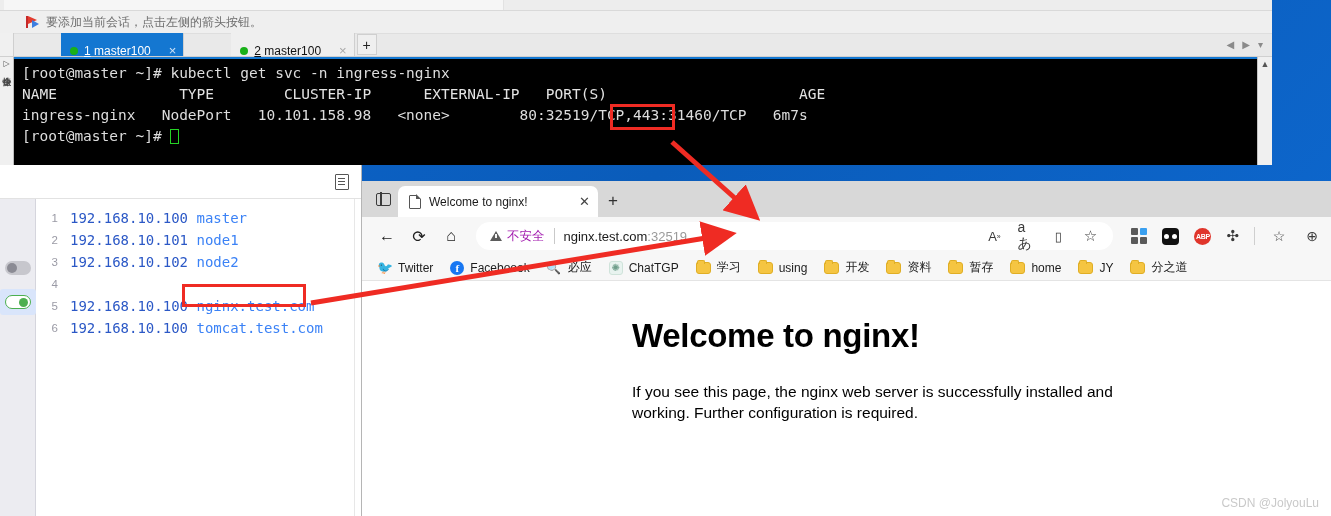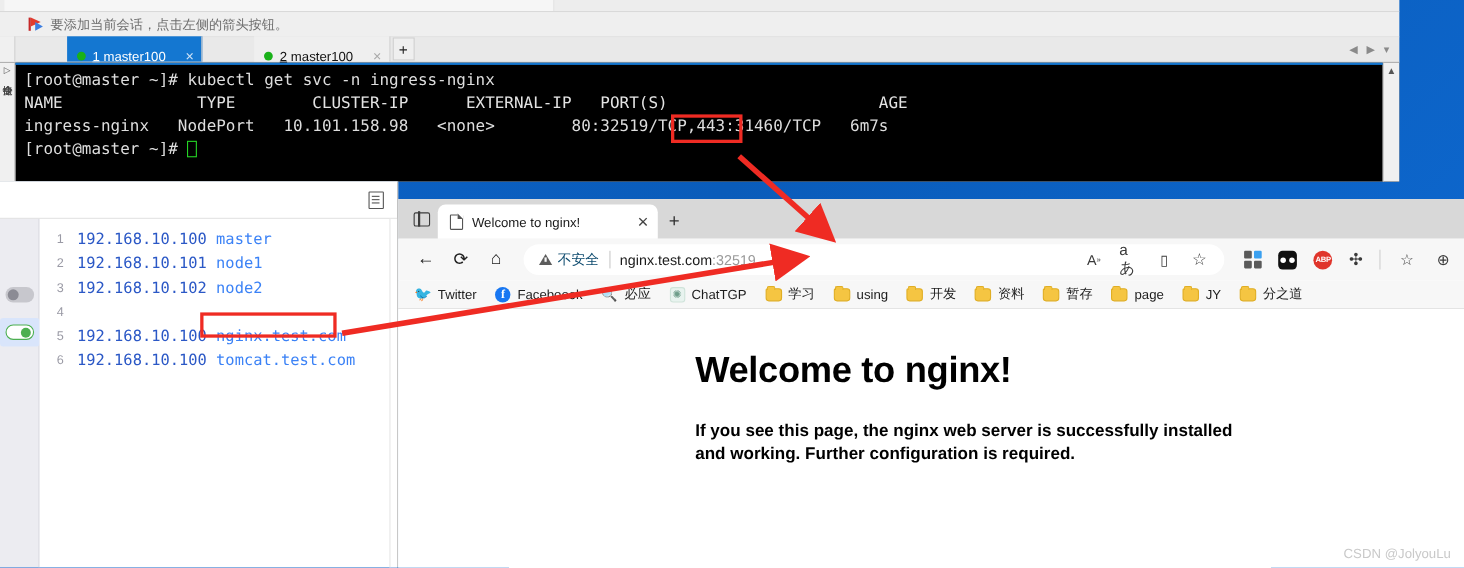--- a/index.html
+++ b/index.html
@@ -177,21 +177,21 @@
   .edge-toolbar {
     height: 38px; background:#f7f7f7; display:flex; align-items:center; padding: 0 10px; gap: 2px;
   }
   .nav-btn { width: 30px; height: 30px; display:flex;align-items:center;justify-content:center;
              font-size: 16px; color: #202020; }
   .omnibox {
     flex: 1; height: 28px; background:#fff; border-radius: 14px; margin: 0 6px 0 8px;
     display:flex; align-items:center; padding: 0 6px 0 14px; font-size: 13px; color:#202020;
     position: relative;
   }
-  .insec { display:flex;align-items:center; gap:5px; color:#0c4a6e; font-size:12.5px; }
+  .insec { display:flex;align-items:center; gap:5px; color:#a21caf; font-size:12.5px; }
   .warn-tri {
     width:0;height:0;border-left:6px solid transparent;border-right:6px solid transparent;
     border-bottom:10px solid #5c5c5c; position:relative;
   }
   .warn-tri::after{content:"";position:absolute;left:-1px;top:3px;width:2px;height:4px;background:#f7f7f7;}
   .omni-sep { width:1px; height:16px; background:#c9c9c9; margin: 0 9px; }
   .omni-url { color:#1a1a1a; }
   .omni-url .port { color:#9a9a9a; }
   .omni-icons { margin-left:auto; display:flex; align-items:center; gap:14px; padding-right:8px; color:#3a3a3a;}
   .ticon { font-size:13px; color:#3a3a3a; display:flex;align-items:center;justify-content:center; width:18px;height:18px;}
@@ -221,21 +221,21 @@
   .bm-fb { width:14px;height:14px;border-radius:50%;background:#1877f2;color:#fff;font-size:11px;font-weight:bold;
            display:flex;align-items:center;justify-content:center; font-family:"Liberation Serif",serif;}
   .bm-bing { color:#3a7ad9; font-size:12px; }
   .bm-gpt { width:14px;height:14px;border-radius:3px;background:#e8f3ef;color:#6f9e8b;font-size:10px;
             display:flex;align-items:center;justify-content:center; border:1px solid #cfe3da;}
 
   .page {
     height: 251px; background:#fff; padding: 36px 0 0 270px; overflow:hidden;
   }
   .page h1 { font-size: 33px; font-weight: bold; color:#000; margin-bottom: 26px; letter-spacing:-0.3px;}
-  .page p { font-size: 15.5px; color:#000; line-height: 21px; margin-bottom: 17px; max-width: 500px; font-weight: bold; }
+  .page p { font-size: 15.5px; color:#000; line-height: 21px; margin-bottom: 17px; max-width: 500px; }
   .page a { color: #1a1aee; }
   .page .thanks { font-style: italic; }
 
   
   .arrows { position:absolute; inset:0; pointer-events:none; z-index: 40; }
 
   
   .watermark {
     position:absolute; right: 12px; bottom: 6px; font-size: 12px; color:#c9c9c9; z-index: 50;
   }
@@ -450,21 +450,21 @@
       <span class="bm">
         <span class="folder"></span>
         <span>资料</span>
       </span>
       <span class="bm">
         <span class="folder"></span>
         <span>暂存</span>
       </span>
       <span class="bm">
         <span class="folder"></span>
-        <span>page</span>
+        <span>home</span>
       </span>
       <span class="bm">
         <span class="folder"></span>
         <span>JY</span>
       </span>
       <span class="bm">
         <span class="folder"></span>
         <span>分之道</span>
       </span>
     </div>

